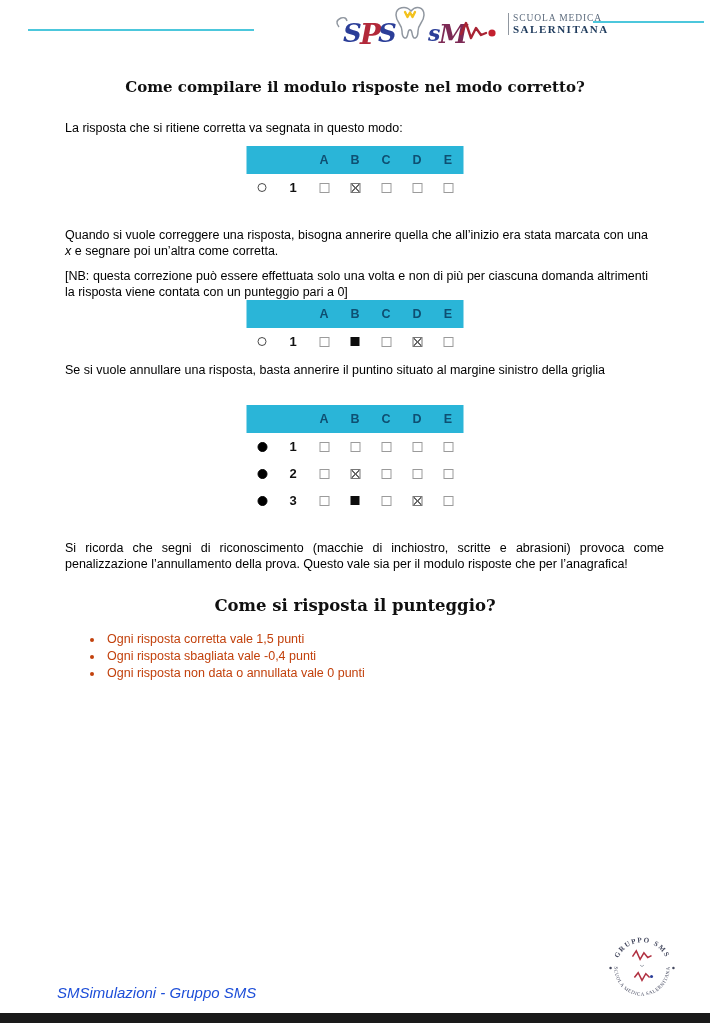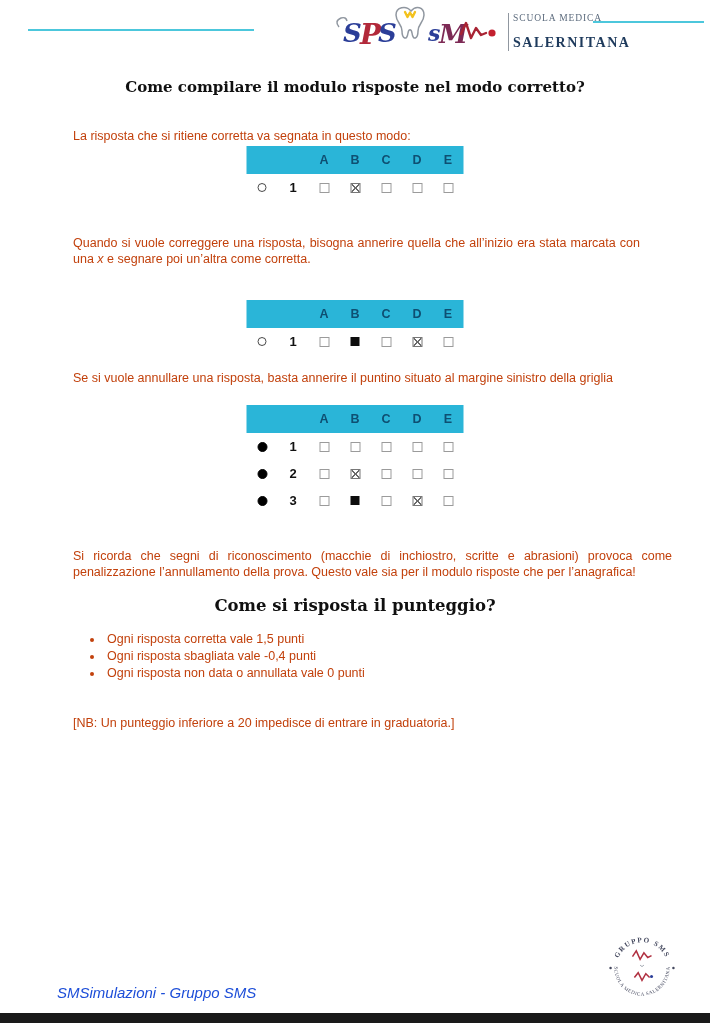--- a/index.html
+++ b/index.html
@@ -7,28 +7,28 @@
         font-family:"Liberation Sans",sans-serif;}
 
   
   .hline{position:absolute;height:2px;background:#4cc7dc;}
   .hline-left{left:28px;top:29px;width:226px;}
   .hline-right{left:593px;top:21px;width:111px;}
   .logo{position:absolute;left:335px;top:3px;}
   .brand{position:absolute;left:508px;top:13px;display:flex;gap:4px;align-items:stretch;}
   .brand-bar{width:1px;background:#9097a0;}
   .brand-l1{font-family:"Liberation Serif",serif;font-size:9.5px;letter-spacing:.9px;color:#5c6b7d;}
-  .brand-l2{font-family:"Liberation Serif",serif;font-size:14px;font-weight:700;letter-spacing:1.5px;color:#1e3a5c;margin-top:12px;}
+  .brand-l2{font-family:"Liberation Serif",serif;font-size:11px;font-weight:700;letter-spacing:1.5px;color:#1e3a5c;}
 
   
   .title{position:absolute;left:0;width:100%;text-align:center;margin:0;
          font-family:"DejaVu Serif",serif;font-weight:700;color:#101010;}
   .t1{top:78px;font-size:15px;}
   .t2{top:596px;font-size:16.5px;}
-  .para,.block p{margin:16px;font-size:12.5px;line-height:16.3px;color:#c2410c;}
+  .para,.block p{margin:8px;font-size:12.5px;line-height:16.3px;color:#000000;}
   .para{position:absolute;left:57px;width:599px;}
   .block{position:absolute;left:57px;width:599px;}
   .just{text-align:justify;}
   .bullets{position:absolute;left:57px;top:631px;width:560px;margin:0;padding-left:47px;
            font-size:12.5px;line-height:17.2px;color:#c2410c;}
   .bullets li{padding-left:3px;}
 
   
   .grid{position:absolute;left:50%;transform:translateX(-50%);width:217px;}
   .grid-head{display:grid;grid-template-columns:repeat(7,31px);height:28px;background:var(--cyan,#2ab5d8);
@@ -109,20 +109,21 @@
           <span class="cb "></span>
         </div>
         <div class="cell">
           <span class="cb "></span>
         </div>
       </div>
     </div>
 
   <div class="block" style="top:219px">
     <p class="just"><span>Quando si vuole correggere una risposta, bisogna annerire quella che all’inizio era stata marcata con una </span><i>x</i><span> e segnare poi un’altra come corretta.</span></p>
+    <p class="just">[NB: questa correzione può essere effettuata solo una volta e non di più per ciascuna domanda altrimenti la risposta viene contata con un punteggio pari a 0]</p>
   </div>
 
   <div class="grid" style="top:300px">
       <div class="grid-head">
         <div class="cell"></div>
         <div class="cell"></div>
         <div class="cell head-letter">A</div>
         <div class="cell head-letter">B</div>
         <div class="cell head-letter">C</div>
         <div class="cell head-letter">D</div>
@@ -229,21 +230,20 @@
     </div>
 
   <p class="para just" style="top:532px">Si ricorda che segni di riconoscimento (macchie di inchiostro, scritte e abrasioni) provoca come penalizzazione l’annullamento della prova. Questo vale sia per il modulo risposte che per l’anagrafica!</p>
 
   <h2 class="title t2">Come si risposta il punteggio?</h2>
   <ul class="bullets">
       <li>Ogni risposta corretta vale 1,5 punti</li>
       <li>Ogni risposta sbagliata vale -0,4 punti</li>
       <li>Ogni risposta non data o annullata vale 0 punti</li>
     </ul>
-  <p class="para" style="top:699px">[NB: Un punteggio inferiore a 20 impedisce di entrare in graduatoria.]</p>
 
   <div class="footer-text">SMSimulazioni - Gruppo SMS</div>
   <svg class="stamp" width="80" height="80" viewBox="0 0 84 84">
     <defs>
       <path id="arcTop" d="M 15 42 A 27 27 0 0 1 69 42"></path>
       <path id="arcBot" d="M 13 42 A 29 29 0 0 0 71 42"></path>
     </defs>
     <text font-family="Liberation Serif, serif" font-size="7.5" letter-spacing="1.5" font-weight="bold" fill="#44485e">
       <textPath href="#arcTop" startOffset="50%" text-anchor="middle">GRUPPO SMS</textPath>
     </text>

